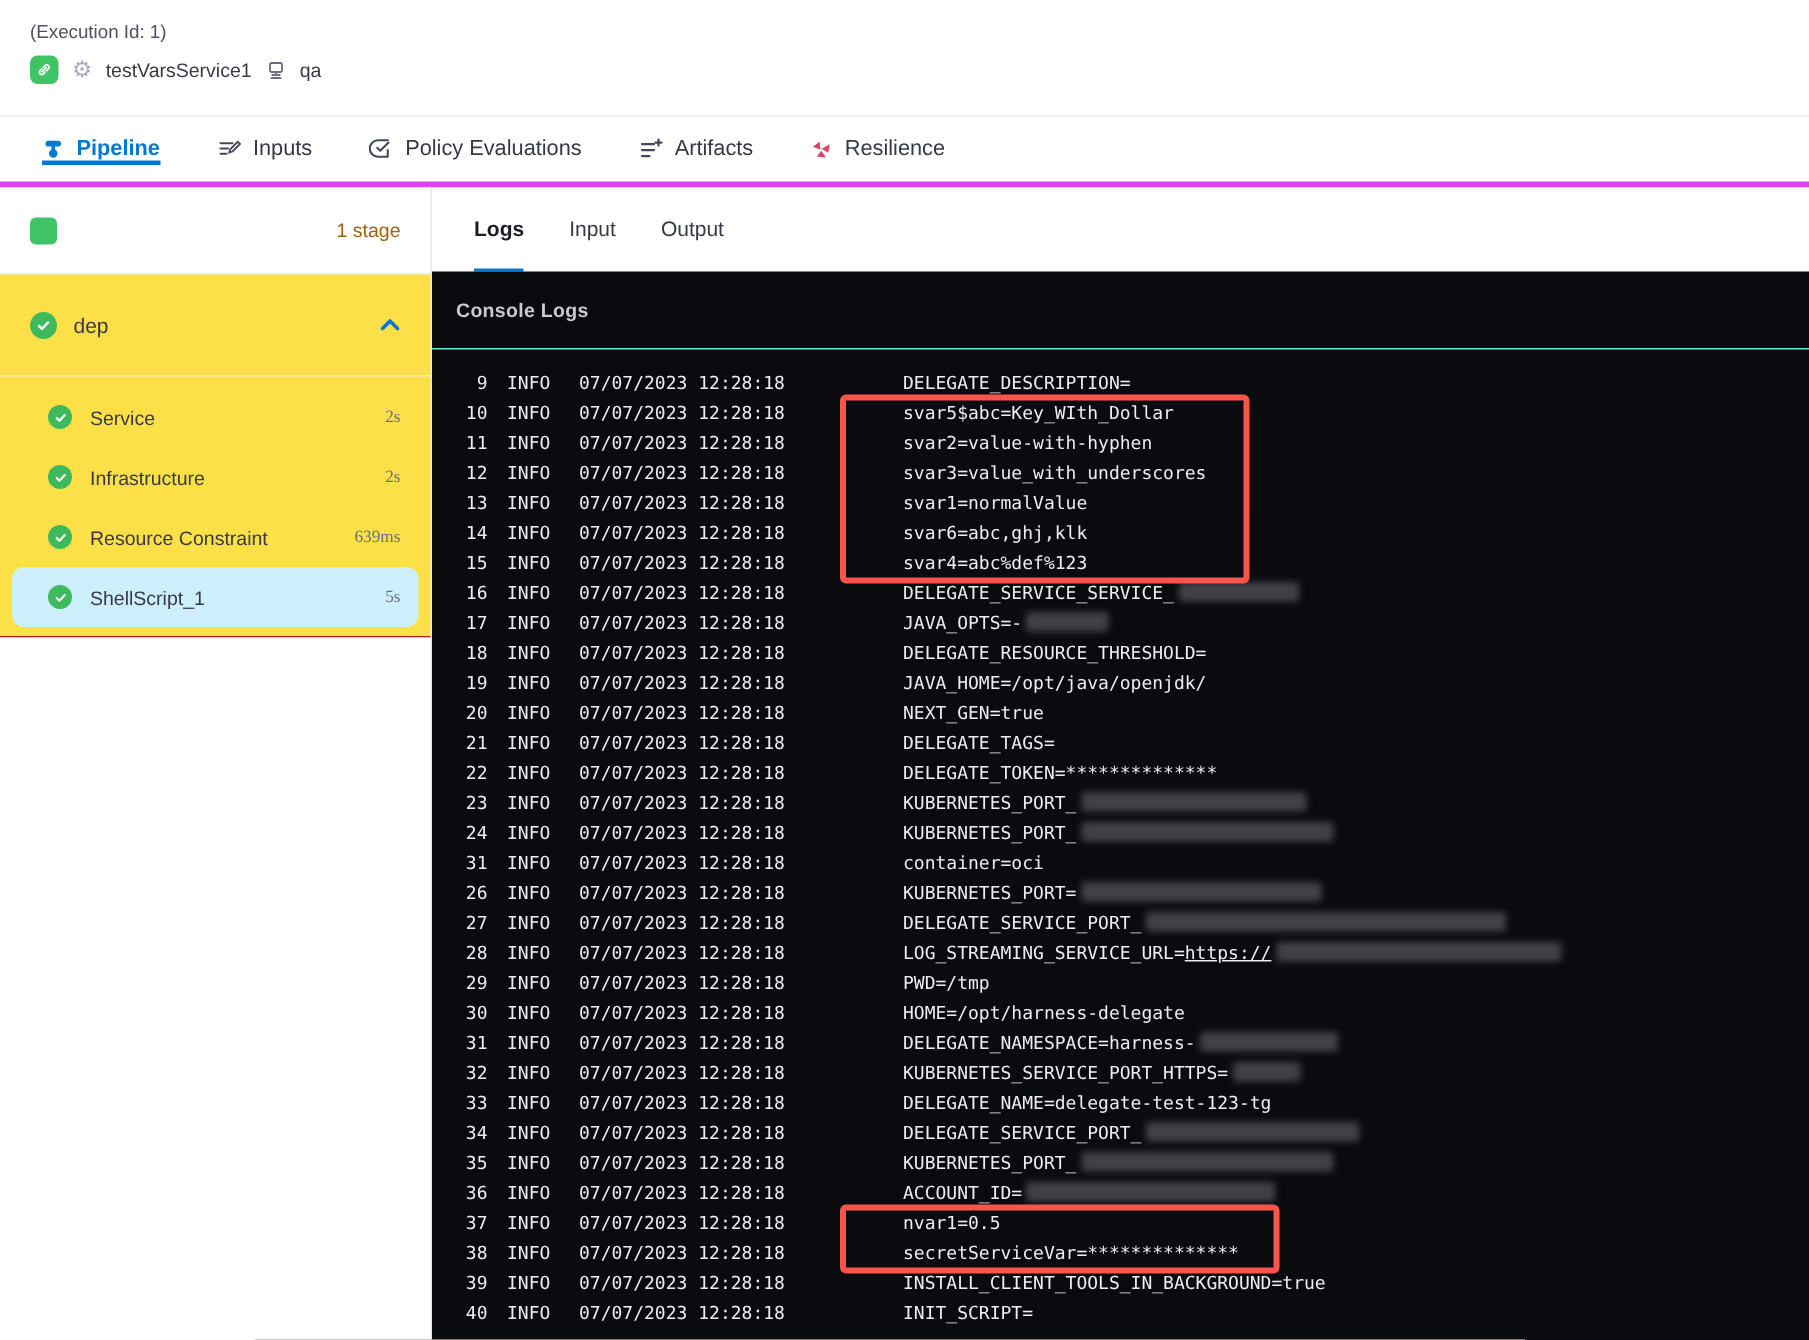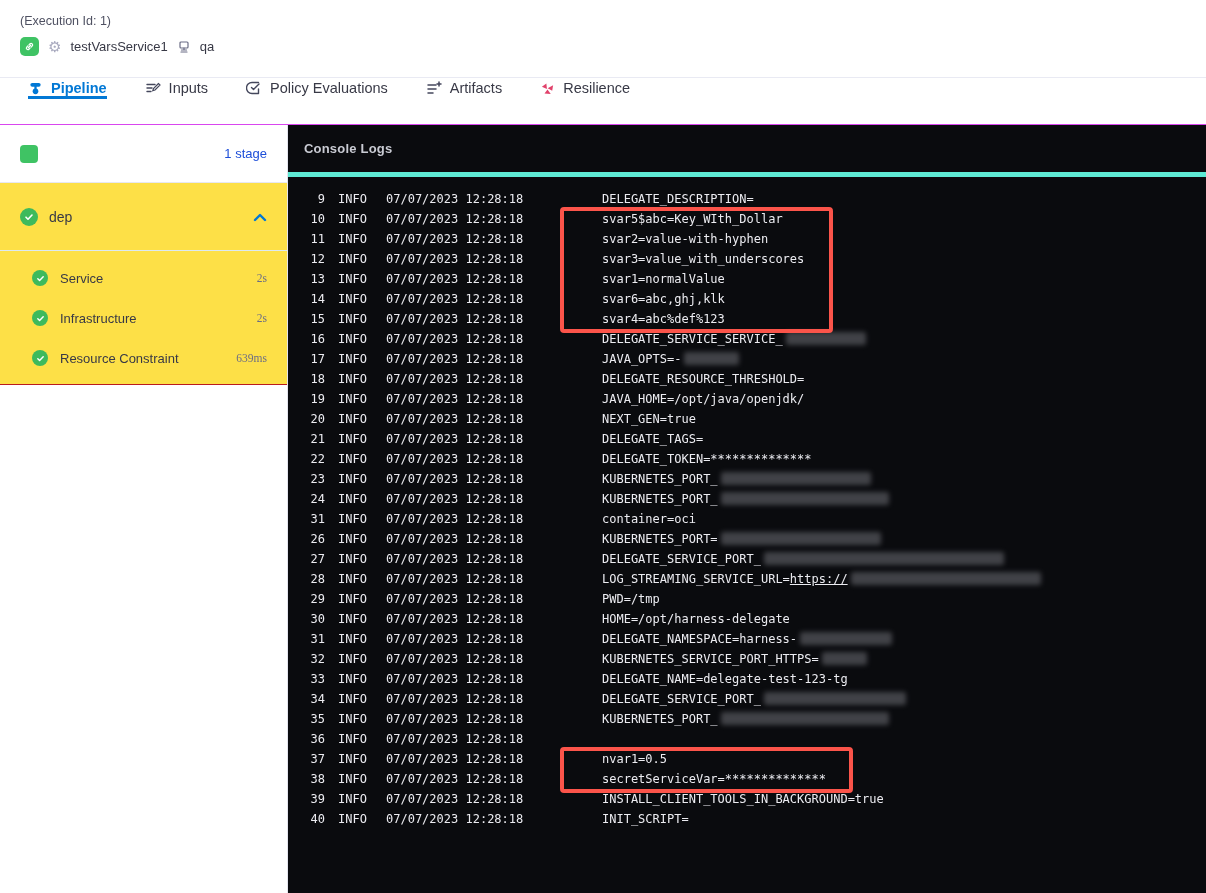--- a/index.html
+++ b/index.html
@@ -12,52 +12,52 @@
   .title-row { display:flex; align-items:baseline; gap:9px; }
   .page-title { font-size:19px; font-weight:bold; color:#1c1c28; letter-spacing:.1px; }
   .exec-id { font-size:12.5px; color:#4f5162; }
   .sub-row { display:flex; align-items:center; margin-top:9px; gap:9px; }
   .svc-icon { width:19px; height:19px; border-radius:5px; background:#3fc364; display:flex; align-items:center; justify-content:center; }
   .gear { color:#a9aabf; font-size:15px; line-height:1; }
   .svc-name, .env-name { font-size:13px; color:#383946; }
   .env-icon { color:#6b6d85; display:flex; }
 
   
-  .main-tabs { height:47px; display:flex; align-items:flex-start; padding-left:28px; gap:38px; border-bottom:1px solid #d946ef; background:#fff; }
+  .main-tabs { height:47px; display:flex; align-items:center; padding-left:28px; gap:38px; border-bottom:4px solid #d946ef; background:#fff; }
   .main-tab { display:flex; align-items:center; gap:8px; font-size:14.5px; color:#383946; cursor:pointer; border-bottom:3px solid transparent; padding-top:2px; }
   .main-tab.active { color:#0278d5; font-weight:bold; border-bottom-color:#0278d5; }
   .main-tab .t-icon { display:flex; }
 
   
   .content { flex:1; display:flex; min-height:0; }
 
   
   .sidebar { width:288px; flex:0 0 288px; border-right:1px solid #e3e4ee; display:flex; flex-direction:column; background:#fff; }
   .stage-header { height:58px; display:flex; align-items:center; justify-content:space-between; padding:0 20px; border-bottom:1px solid #e7e8f1; }
   .stage-square { width:18px; height:18px; border-radius:4px; background:#3fc364; }
-  .stage-count { font-size:13px; color:#1d4ed8; }
+  .stage-count { font-size:13px; color:#a16207; }
   .stage-group { height:68px; background:#fde047; display:flex; align-items:center; padding:0 20px; border-bottom:1px solid #dce9f1; cursor:pointer; }
   .stage-group-label { font-size:14px; color:#383946; margin-left:11px; flex:1; }
   .check-circle { width:18px; height:18px; border-radius:50%; background:#3eba5c; display:flex; align-items:center; justify-content:center; flex:0 0 auto; }
   .check-circle.small { width:16px; height:16px; }
   .steps { background:#fde047; padding:7px 0 6px; border-bottom:1px solid #b91c1c; }
   .step-row { height:40px; margin:0 8px; border-radius:8px; display:flex; align-items:center; padding:0 12px 0 24px; cursor:pointer; }
   .step-row.selected { background:#cdeffb; }
   .step-label { font-size:13px; color:#383946; margin-left:12px; flex:1; }
   .step-duration { font-size:11.5px; color:#6b6d85;font-family:Liberation Serif, serif; }
   .sidebar-rest { flex:1; background:#fff; }
 
   
   .log-panel { flex:1; display:flex; flex-direction:column; min-width:0; }
   .log-tabs { height:56px; background:#fff; display:flex; align-items:stretch; padding-left:28px; gap:30px; }
   .log-tab { display:flex; align-items:center; font-size:14px; color:#383946; cursor:pointer; border-bottom:2px solid transparent; }
   .log-tab.active { font-weight:bold; color:#1c1c28; border-bottom-color:#0278d5; }
 
   .console { flex:1; background:#0a0b0e; position:relative; overflow:hidden; }
-  .console-header { height:52px; border-bottom:5px solid #5eead4; display:flex; align-items:center; padding-left:16px; }
+  .console-header { height:52px; border-bottom:1px solid #5eead4; display:flex; align-items:center; padding-left:16px; }
   .console-title { font-size:13px; font-weight:bold; color:#c9cbd3; letter-spacing:.2px; }
   .log-body { padding:12px 0 0 12px; font-family:"DejaVu Sans Mono", monospace; font-size:12px; line-height:20px; color:#ececf1; }
   .log-row { height:20px; white-space:pre; display:flex; }
   .log-row .num { display:inline-block; width:25px; text-align:right; flex:0 0 auto; }
   .log-row .lvl { display:inline-block; width:35px; margin-left:13px; flex:0 0 auto; }
   .log-row .ts  { display:inline-block; width:140px; margin-left:13px; flex:0 0 auto; }
   .log-row .msg { margin-left:64px; flex:0 0 auto;padding-left:12px; }
   .msg a.log-link { color:#ececf1; text-decoration:underline; cursor:pointer; }
   .redact { display:inline-block; height:13px; vertical-align:-2px; margin-left:3px; border-radius:2px; background:#4b4c52; filter:blur(2.5px); opacity:.85; }
   .hl-box { position:absolute; border:4px solid #fb544a; border-radius:4px; pointer-events:none; }
@@ -180,25 +180,39 @@
           </div>
           <div class="step-row">
             <span class="check-circle small">
               <svg width="9" height="9" viewBox="0 0 10 10">
                 <path d="M2 5.2 l2 2 L8 3" stroke="#fff" stroke-width="1.6" fill="none" stroke-linecap="round" stroke-linejoin="round"></path>
               </svg>
             </span>
             <span class="step-label">Resource Constraint</span>
             <span class="step-duration">639ms</span>
           </div>
+          <div class="step-row selected">
+            <span class="check-circle small">
+              <svg width="9" height="9" viewBox="0 0 10 10">
+                <path d="M2 5.2 l2 2 L8 3" stroke="#fff" stroke-width="1.6" fill="none" stroke-linecap="round" stroke-linejoin="round"></path>
+              </svg>
+            </span>
+            <span class="step-label">ShellScript_1</span>
+            <span class="step-duration">5s</span>
+          </div>
         </div>
       <div class="sidebar-rest"></div>
     </div>
 
     <div class="log-panel">
+      <div class="log-tabs">
+        <div class="log-tab active">Logs</div>
+        <div class="log-tab">Input</div>
+        <div class="log-tab">Output</div>
+      </div>
       <div class="console" id="console">
         <div class="console-header">
           <span class="console-title">Console Logs</span>
         </div>
         <div class="log-body" id="log-body">
             <div class="log-row"><span class="num">9</span><span class="lvl">INFO</span><span class="ts">07/07/2023 12:28:18</span><span class="msg">DELEGATE_DESCRIPTION=</span></div>
             <div class="log-row"><span class="num">10</span><span class="lvl">INFO</span><span class="ts">07/07/2023 12:28:18</span><span class="msg">svar5$abc=Key_WIth_Dollar</span></div>
             <div class="log-row"><span class="num">11</span><span class="lvl">INFO</span><span class="ts">07/07/2023 12:28:18</span><span class="msg">svar2=value-with-hyphen</span></div>
             <div class="log-row"><span class="num">12</span><span class="lvl">INFO</span><span class="ts">07/07/2023 12:28:18</span><span class="msg">svar3=value_with_underscores</span></div>
             <div class="log-row"><span class="num">13</span><span class="lvl">INFO</span><span class="ts">07/07/2023 12:28:18</span><span class="msg">svar1=normalValue</span></div>
@@ -217,21 +231,21 @@
             <div class="log-row"><span class="num">26</span><span class="lvl">INFO</span><span class="ts">07/07/2023 12:28:18</span><span class="msg">KUBERNETES_PORT=<span class="redact" style="width: 160px;"></span></span></div>
             <div class="log-row"><span class="num">27</span><span class="lvl">INFO</span><span class="ts">07/07/2023 12:28:18</span><span class="msg">DELEGATE_SERVICE_PORT_<span class="redact" style="width: 240px;"></span></span></div>
             <div class="log-row"><span class="num">28</span><span class="lvl">INFO</span><span class="ts">07/07/2023 12:28:18</span><span class="msg">LOG_STREAMING_SERVICE_URL=<a class="log-link">https://</a><span class="redact" style="width: 190px;"></span></span></div>
             <div class="log-row"><span class="num">29</span><span class="lvl">INFO</span><span class="ts">07/07/2023 12:28:18</span><span class="msg">PWD=/tmp</span></div>
             <div class="log-row"><span class="num">30</span><span class="lvl">INFO</span><span class="ts">07/07/2023 12:28:18</span><span class="msg">HOME=/opt/harness-delegate</span></div>
             <div class="log-row"><span class="num">31</span><span class="lvl">INFO</span><span class="ts">07/07/2023 12:28:18</span><span class="msg">DELEGATE_NAMESPACE=harness-<span class="redact" style="width: 92px;"></span></span></div>
             <div class="log-row"><span class="num">32</span><span class="lvl">INFO</span><span class="ts">07/07/2023 12:28:18</span><span class="msg">KUBERNETES_SERVICE_PORT_HTTPS=<span class="redact" style="width: 45px;"></span></span></div>
             <div class="log-row"><span class="num">33</span><span class="lvl">INFO</span><span class="ts">07/07/2023 12:28:18</span><span class="msg">DELEGATE_NAME=delegate-test-123-tg</span></div>
             <div class="log-row"><span class="num">34</span><span class="lvl">INFO</span><span class="ts">07/07/2023 12:28:18</span><span class="msg">DELEGATE_SERVICE_PORT_<span class="redact" style="width: 142px;"></span></span></div>
             <div class="log-row"><span class="num">35</span><span class="lvl">INFO</span><span class="ts">07/07/2023 12:28:18</span><span class="msg">KUBERNETES_PORT_<span class="redact" style="width: 168px;"></span></span></div>
-            <div class="log-row"><span class="num">36</span><span class="lvl">INFO</span><span class="ts">07/07/2023 12:28:18</span></div>
+            <div class="log-row"><span class="num">36</span><span class="lvl">INFO</span><span class="ts">07/07/2023 12:28:18</span><span class="msg">ACCOUNT_ID=<span class="redact" style="width: 166px;"></span></span></div>
             <div class="log-row"><span class="num">37</span><span class="lvl">INFO</span><span class="ts">07/07/2023 12:28:18</span><span class="msg">nvar1=0.5</span></div>
             <div class="log-row"><span class="num">38</span><span class="lvl">INFO</span><span class="ts">07/07/2023 12:28:18</span><span class="msg">secretServiceVar=**************</span></div>
             <div class="log-row"><span class="num">39</span><span class="lvl">INFO</span><span class="ts">07/07/2023 12:28:18</span><span class="msg">INSTALL_CLIENT_TOOLS_IN_BACKGROUND=true</span></div>
             <div class="log-row"><span class="num">40</span><span class="lvl">INFO</span><span class="ts">07/07/2023 12:28:18</span><span class="msg">INIT_SCRIPT=</span></div>
           </div>
       <div class="hl-box" style="left: 272px; width: 273px; top: 82px; height: 126px;"></div>
           <div class="hl-box" style="left: 272px; width: 293px; top: 622px; height: 46px;"></div>
         </div>
     </div>
 

